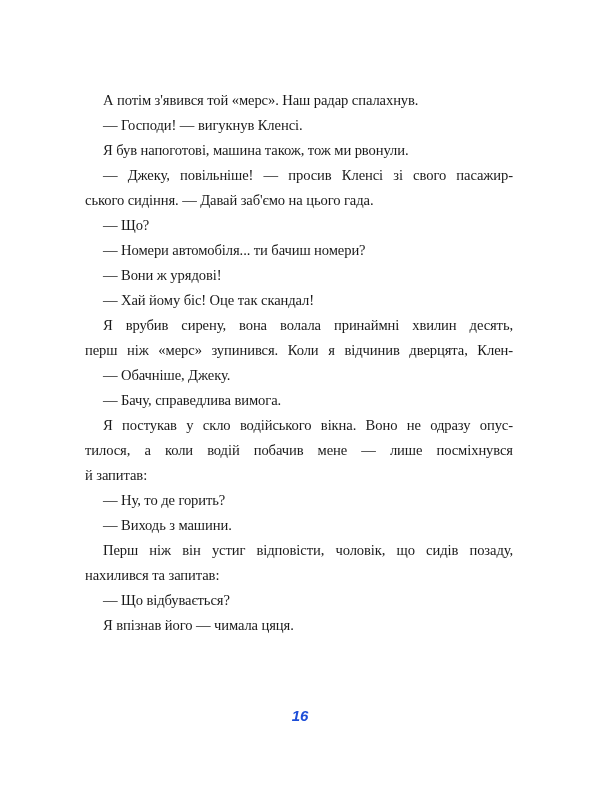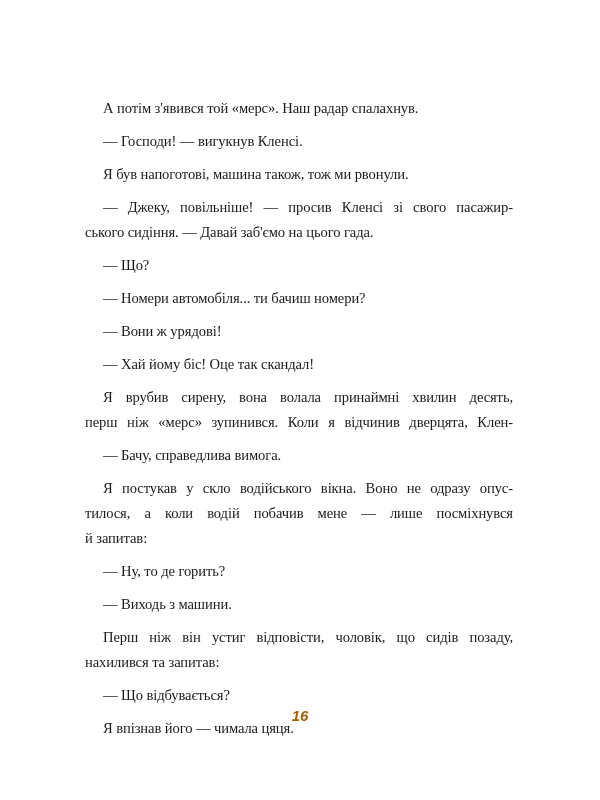--- a/index.html
+++ b/index.html
@@ -21,55 +21,56 @@
     top: 88px;
     width: 428px;
   }
   .line {
     font-size: 14.6px;
     line-height: 25px;
     height: 25px;
     white-space: nowrap;
     letter-spacing: -0.1px;
   }
-  .indent { padding-left: 18px; margin-top: 8px; }
+  .indent { padding-left: 18px; }
   .justify {
     text-align: justify;
     text-align-last: justify;
     white-space: normal;
     font-family: Liberation Serif, serif;
   }
   .page-number {
     position: absolute;
     left: 0;
     width: 600px;
     top: 707px;
     text-align: center;
     font-family: "Liberation Sans", "DejaVu Sans", sans-serif;
     font-weight: bold;
     font-style: italic;
     font-size: 15px;
-    color: #a16207;
+    color: #1d4ed8;
   }
 </style>
 </head>
 <body>
 
 <div class="page">
   <div class="line indent">А потім з'явився той «мерс». Наш радар спалахнув.</div>
   <div class="line indent">— Господи! — вигукнув Кленсі.</div>
   <div class="line indent">Я був напоготові, машина також, тож ми рвонули.</div>
   <div class="line indent justify">— Джеку, повільніше! — просив Кленсі зі свого пасажир-</div>
   <div class="line">ського сидіння. — Давай заб'ємо на цього гада.</div>
   <div class="line indent">— Що?</div>
   <div class="line indent">— Номери автомобіля... ти бачиш номери?</div>
   <div class="line indent">— Вони ж урядові!</div>
   <div class="line indent">— Хай йому біс! Оце так скандал!</div>
   <div class="line indent justify">Я врубив сирену, вона волала принаймні хвилин десять,</div>
   <div class="line justify">перш ніж «мерс» зупинився. Коли я відчинив дверцята, Клен-</div>
+  <div class="line indent">— Обачніше, Джеку.</div>
   <div class="line indent">— Бачу, справедлива вимога.</div>
   <div class="line indent justify">Я постукав у скло водійського вікна. Воно не одразу опус-</div>
   <div class="line justify">тилося, а коли водій побачив мене — лише посміхнувся</div>
   <div class="line">й запитав:</div>
   <div class="line indent">— Ну, то де горить?</div>
   <div class="line indent">— Виходь з машини.</div>
   <div class="line indent justify">Перш ніж він устиг відповісти, чоловік, що сидів позаду,</div>
   <div class="line">нахилився та запитав:</div>
   <div class="line indent">— Що відбувається?</div>
   <div class="line indent">Я впізнав його — чимала цяця.</div>

